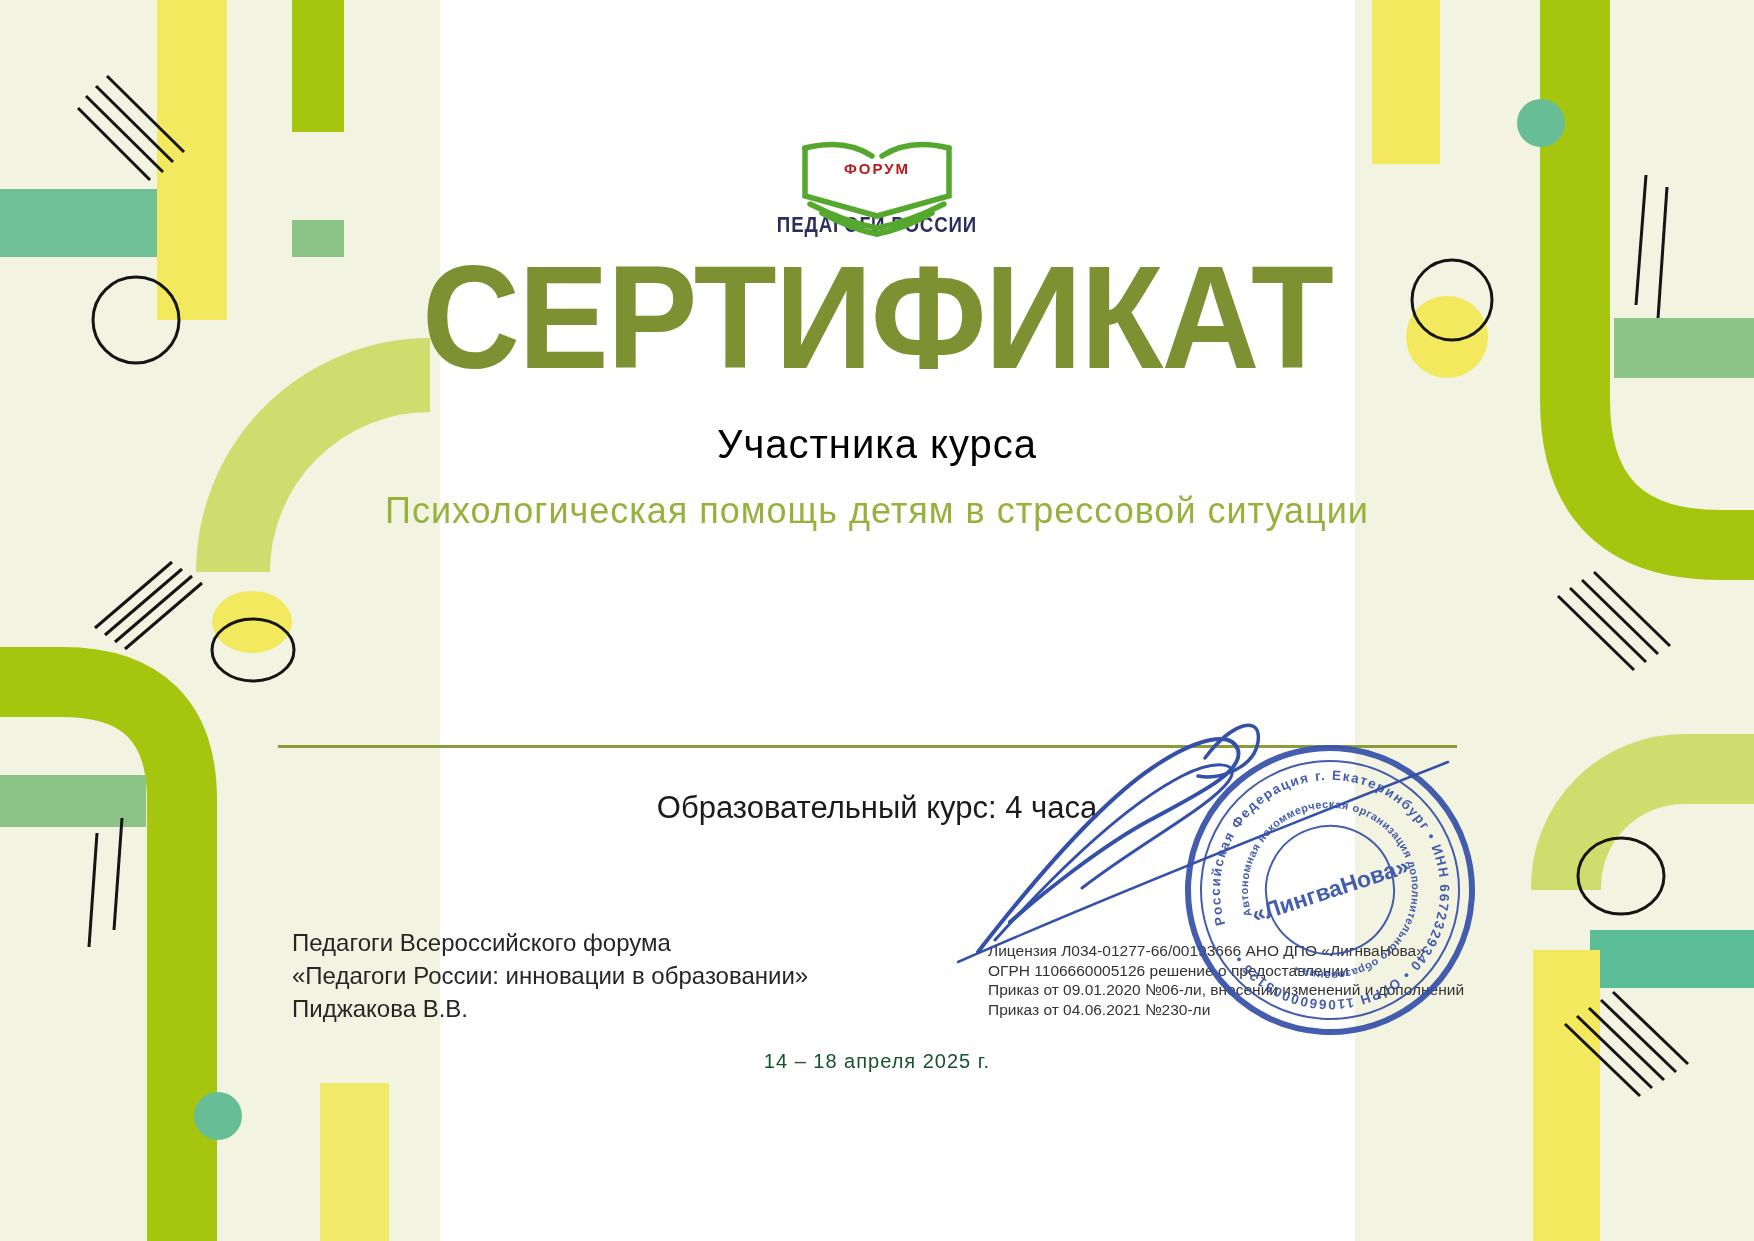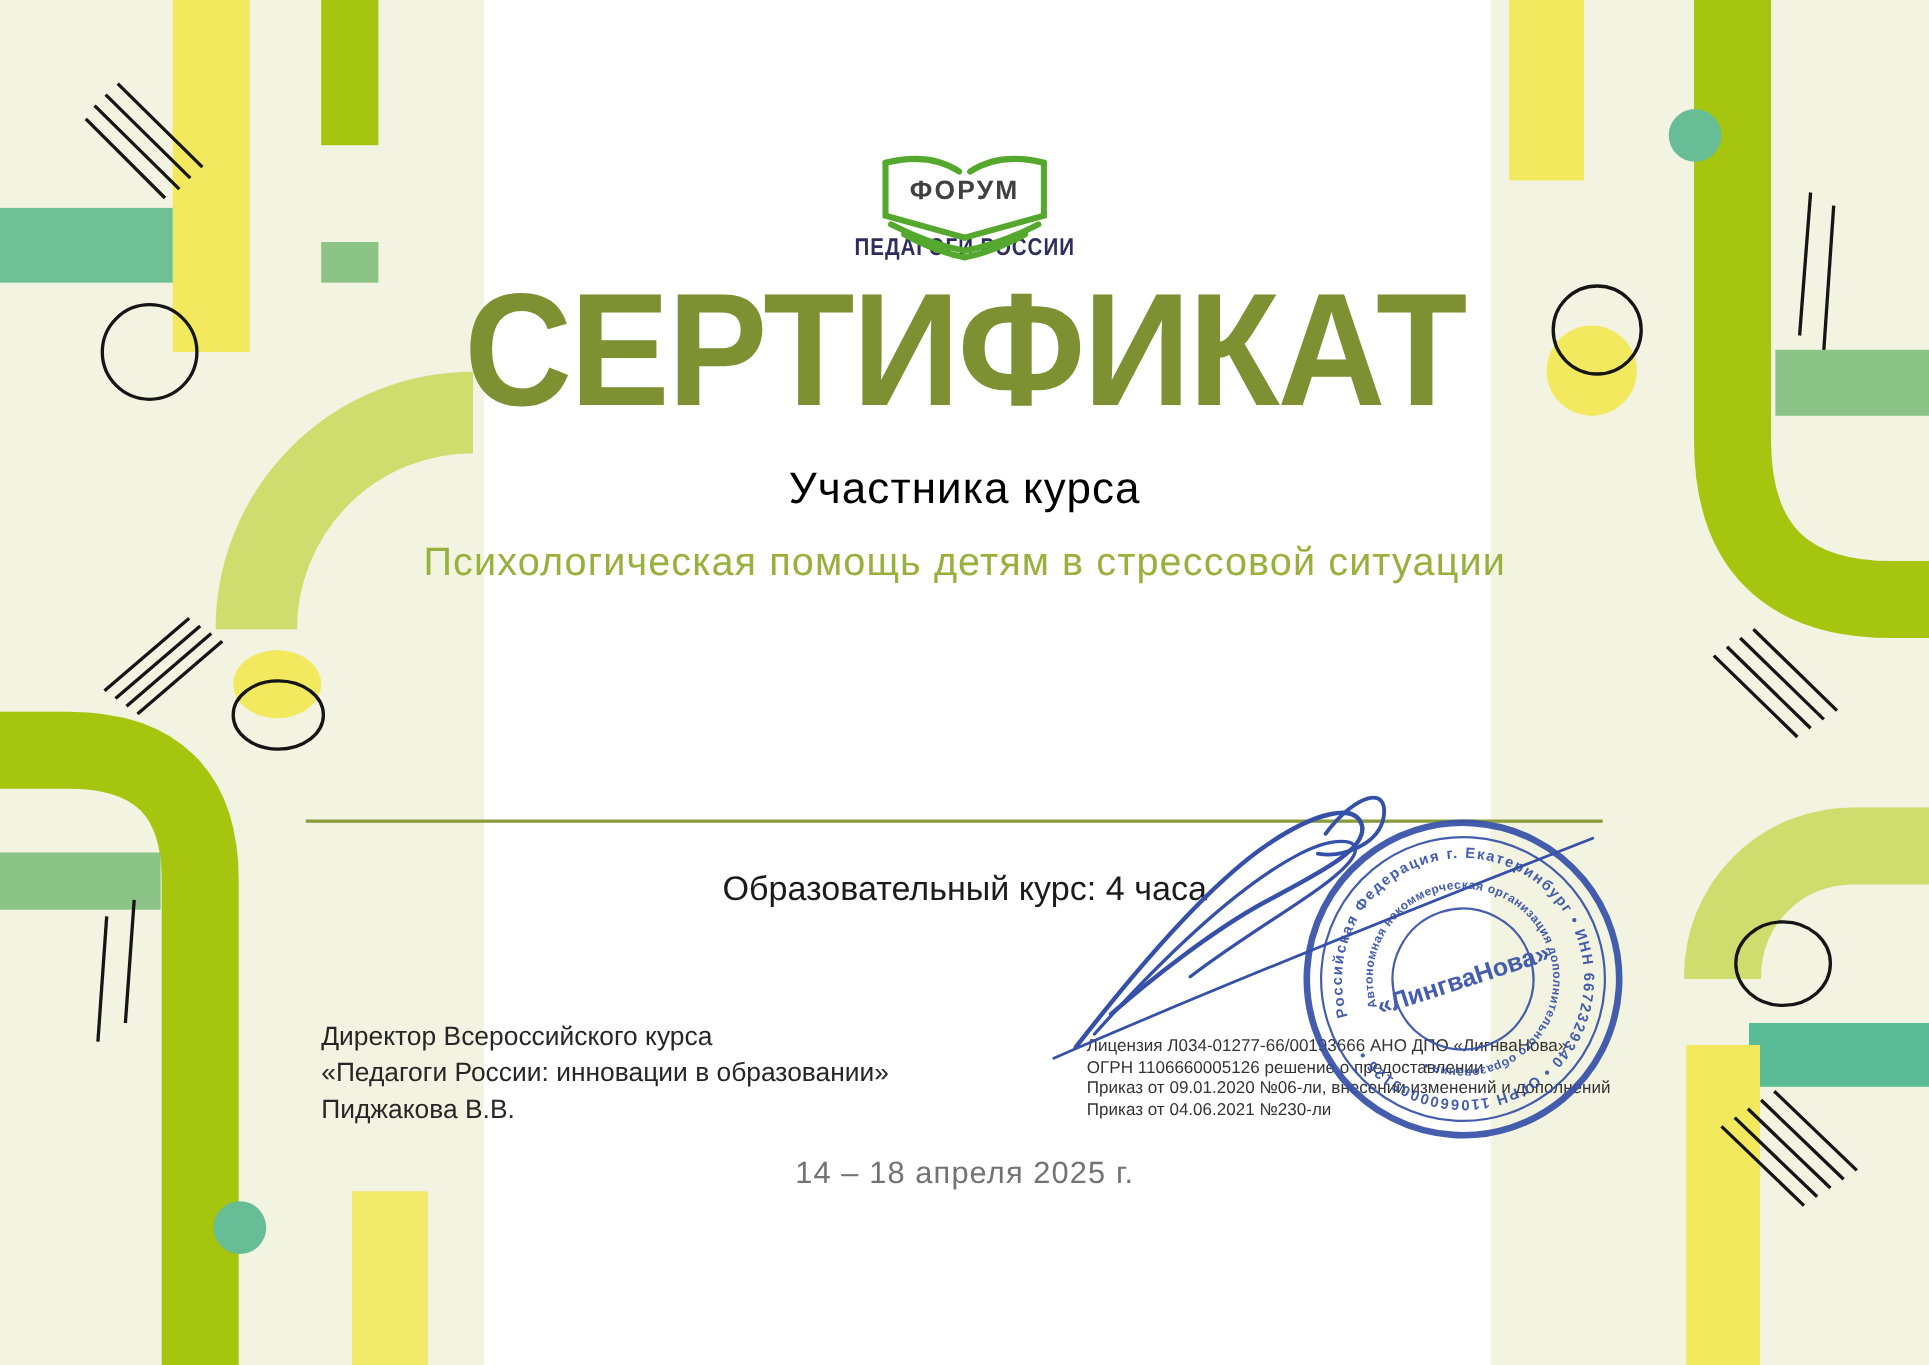--- a/index.html
+++ b/index.html
@@ -4,31 +4,31 @@
 <style>
   html,body{margin:0;padding:0;}
   body{font-family:"Liberation Sans",sans-serif;}
   #cert{position:relative;width:1754px;height:1241px;background:#f2f3e0;overflow:hidden;}
   #panel{position:absolute;left:440px;top:0;width:915px;height:1241px;background:#ffffff;}
   svg.layer{position:absolute;left:0;top:0;width:1754px;height:1241px;}
   #decor{z-index:2;}
   #inklayer{z-index:4;}
   .txt{position:absolute;z-index:3;}
   .center{left:0;right:0;text-align:center;}
-  #logo-forum{top:160px;font-size:24px;font-weight:bold;color:#404040;letter-spacing:2px;}
+  #logo-forum{top:160px;font-size:15px;font-weight:bold;color:#b91c1c;letter-spacing:2px;}
   #logo-org{top:212px;font-size:22px;font-weight:bold;color:#2d2d5e;letter-spacing:1px;transform:scaleX(0.85);}
   #title{top:243px;font-size:146px;line-height:150px;font-weight:bold;color:#7d9032;letter-spacing:-2px;transform:scaleX(0.93);}
   #subtitle{top:422px;font-size:40px;color:#000000;letter-spacing:1px;}
   #course{top:490px;font-size:36px;color:#97b13c;letter-spacing:1px;}
   #name{top:664px;font-family:"DejaVu Serif",serif;font-style:italic;font-weight:bold;font-size:62px;color:#141414;}
   #divider{position:absolute;z-index:3;left:278px;top:745px;width:1179px;height:3px;background:#8a9b3c;}
   #course-info{top:790px;font-size:31px;color:#1b1b1b;}
   #director{left:292px;top:926px;font-size:24px;line-height:33px;color:#262626;}
   #license{left:988px;top:941px;font-size:15.5px;line-height:19.5px;color:#333333;}
-  #dates{top:1050px;font-size:28px;color:#737373;letter-spacing:1px;}
+  #dates{top:1050px;font-size:20px;color:#14532d;letter-spacing:1px;}
   .stamp-ring-text{font-family:"Liberation Sans",sans-serif;font-weight:bold;}
 </style>
 </head>
 <body>
 
 <div id="cert">
 
   <svg id="decor" class="layer" viewBox="0 0 1754 1241">
 
     <rect x="157" y="0" width="70" height="320" fill="#f2e95f"></rect>
@@ -131,21 +131,21 @@
 
   <div class="txt center" id="logo-forum">ФОРУМ</div>
   <div class="txt center" id="logo-org">ПЕДАГОГИ РОССИИ</div>
   <div class="txt center" id="title">СЕРТИФИКАТ</div>
   <div class="txt center" id="subtitle">Участника курса</div>
   <div class="txt center" id="course">Психологическая помощь детям в стрессовой ситуации</div>
   <div id="divider"></div>
   <div class="txt center" id="course-info">Образовательный курс: 4 часа</div>
 
   <div class="txt" id="director">
-    <div>Директор Всероссийского курса</div>
+    <div>Педагоги Всероссийского форума</div>
     <div>«Педагоги России: инновации в образовании»</div>
     <div>Пиджакова В.В.</div>
   </div>
 
   <div class="txt" id="license">
     <div>Лицензия Л034-01277-66/00193666 АНО ДПО «ЛигнваНова»</div>
     <div>ОГРН 1106660005126 решение о предоставлении</div>
     <div>Приказ от 09.01.2020 №06-ли, внесении изменений и дополнений</div>
     <div>Приказ от 04.06.2021 №230-ли</div>
   </div>

